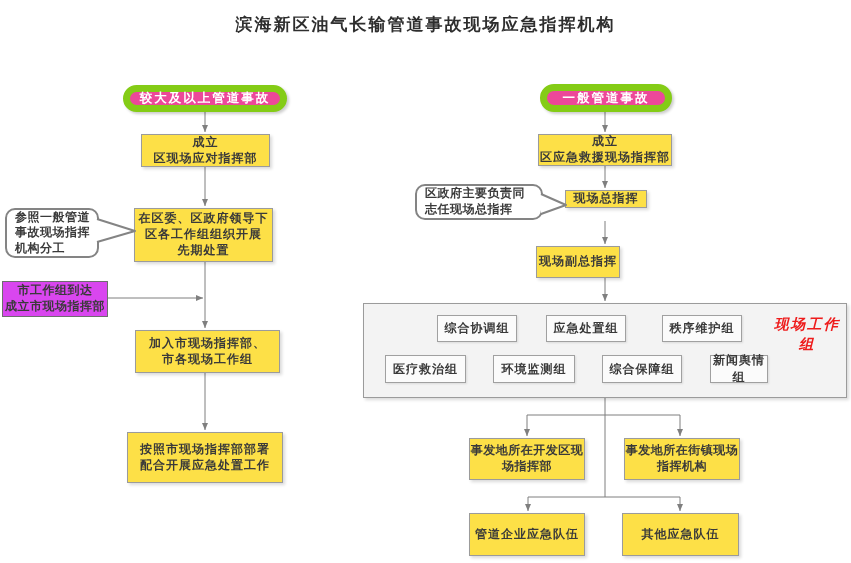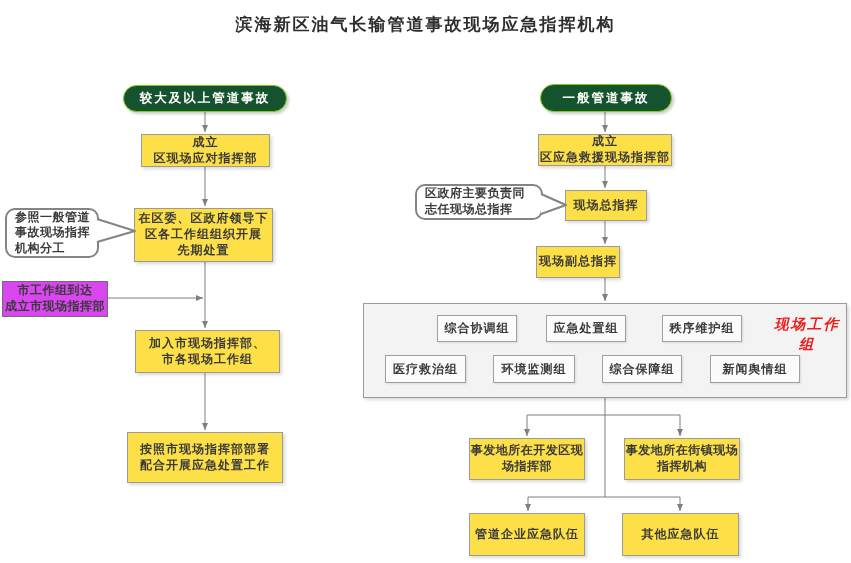--- a/index.html
+++ b/index.html
@@ -16,21 +16,21 @@
   .node, .pill, .plainbox, .callout, .wg, .container {
     position:absolute; display:flex; align-items:center; justify-content:center;
     text-align:center; white-space:pre-line; z-index:2;
   }
   .node {
     background:#fde047; border:1px solid #9b9b9b;
     box-shadow:2px 2px 3px rgba(0,0,0,.15);
     font-size:12px; color:#3a3a3a; letter-spacing:1px; line-height:1.32; font-weight:bold;
   }
   .pill {
-    background:#14532d; border:1px solid #84cc16; border-radius:14px;
+    background:#ec4899; border:7px solid #84cc16; border-radius:14px;
     color:#ffffff; font-size:12.5px; font-weight:bold; letter-spacing:2px;
     box-shadow:2px 2px 3px rgba(0,0,0,.2);
   }
   .plainbox {
     background:#d946ef; border:1px solid #6e6e6e;
     font-size:12px; color:#3a3a3a; letter-spacing:.5px; line-height:1.3; font-weight:bold;
   }
   .callout {
     background:#ffffff; border:2px solid #848484; border-radius:10px;
     font-size:12px; color:#3a3a3a; letter-spacing:.5px; line-height:1.3; font-weight:bold;
@@ -57,31 +57,31 @@
   .bL2 { left:134px; top:208px; width:139px; height:54px; }
   .cL  { left:5px;   top:208px; width:94px;  height:50px; }
   .bL3 { left:2px;   top:281px; width:106px; height:36px; }
   .bL4 { left:135px; top:330px; width:145px; height:43px; }
   .bL5 { left:127px; top:432px; width:156px; height:51px; }
 
   
   .pR  { left:540px; top:84px;  width:132px; height:28px; }
   .bR1 { left:538px; top:134px; width:134px; height:32px; }
   .cR  { left:415px; top:184px; width:128px; height:36px; }
-  .bR2 { left:565px; top:190px; width:82px;  height:31px; }
+  .bR2 { left:565px; top:190px; width:82px;  height:18px; }
   .bR3 { left:536px; top:246px; width:84px;  height:32px; }
 
   .cont { left:363px; top:303px; width:484px; height:95px; }
   .wg1 { left:437px; top:315px; width:80px; height:27px; }
   .wg2 { left:546px; top:315px; width:80px; height:27px; }
   .wg3 { left:662px; top:315px; width:80px; height:27px; }
   .wg4 { left:385px; top:355px; width:81px; height:28px; }
   .wg5 { left:493px; top:355px; width:82px; height:28px; }
   .wg6 { left:602px; top:355px; width:80px; height:28px; }
-  .wg7 { left:710px; top:355px; width:90px; height:28px; }
+  .wg7 { left:710px; top:355px; width:58px; height:28px; }
   .rlab { left:767px; top:315px; width:80px; }
 
   .bM1 { left:469px; top:438px; width:116px; height:42px; }
   .bM2 { left:624px; top:438px; width:116px; height:42px; }
   .bB1 { left:469px; top:513px; width:116px; height:43px; }
   .bB2 { left:622px; top:513px; width:117px; height:43px; }
 </style>
 </head>
 <body>
 

